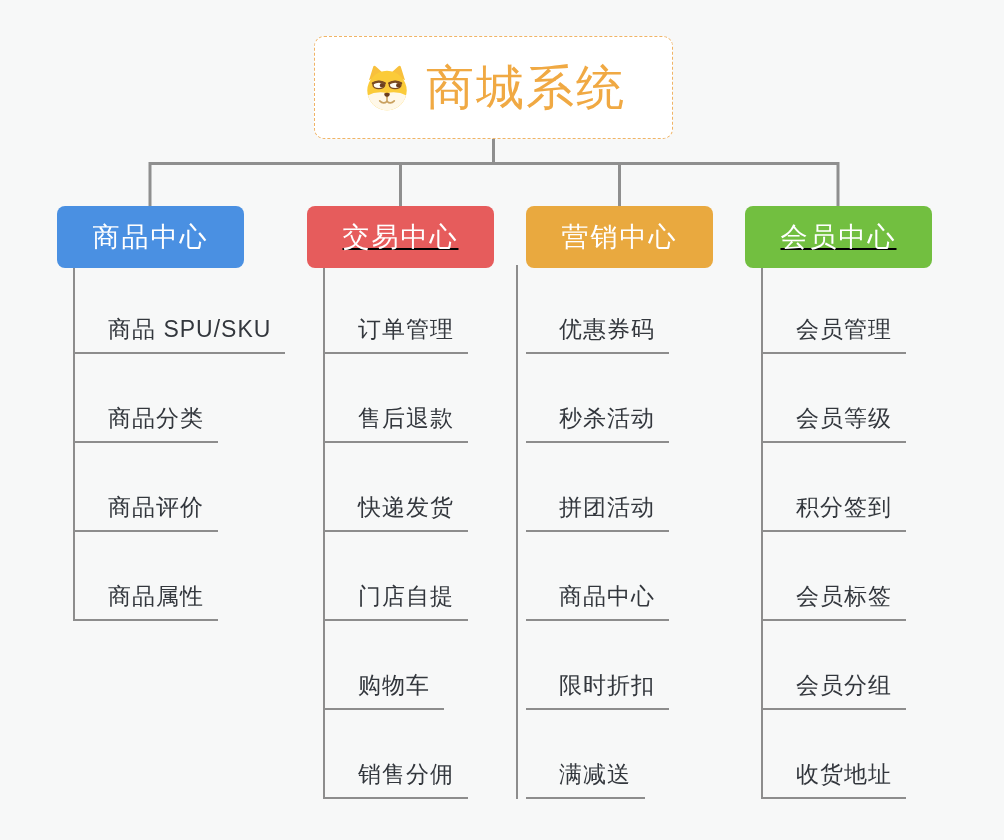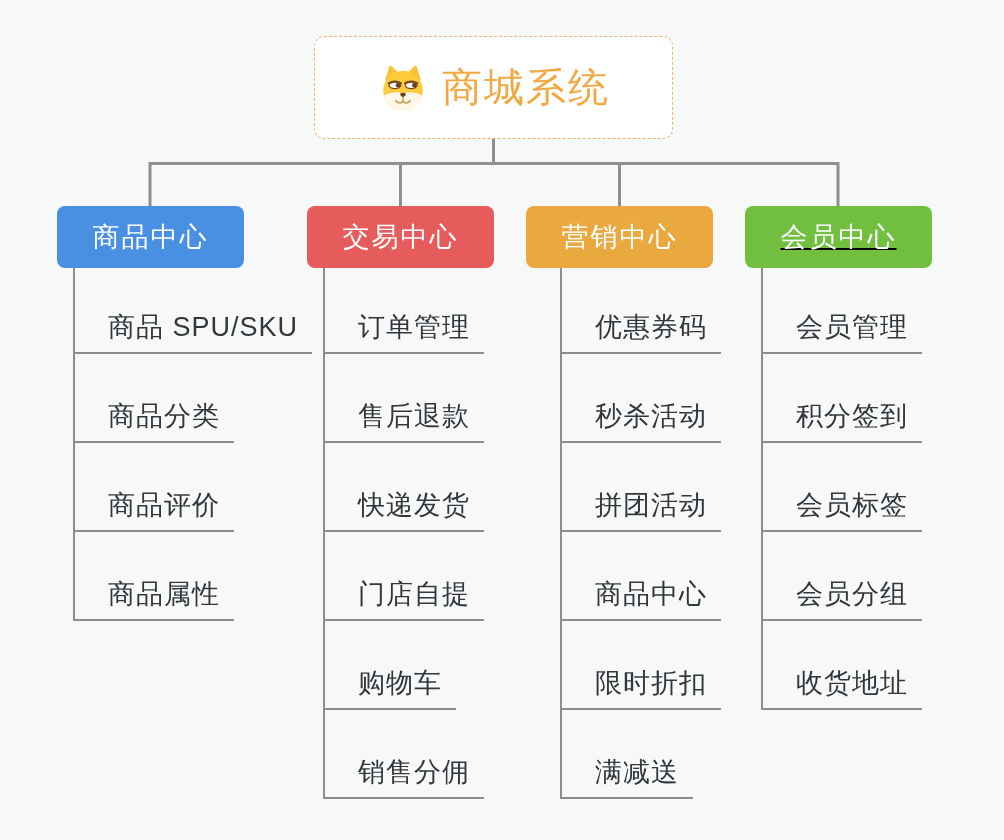--- a/index.html
+++ b/index.html
@@ -11,39 +11,39 @@
   }
   .connectors{position:absolute;left:0;top:0;pointer-events:none;z-index:1;}
   .connectors path{stroke:var(--line,#8F8F8F);stroke-width:3;fill:none;}
   .root-node{
     position:absolute;left:314px;top:36px;width:359px;height:103px;
     box-sizing:border-box;background:#FFFFFF;
     border:1px dashed var(--root-border,#F0B466);border-radius:10px;
     display:flex;align-items:center;justify-content:center;gap:13px;
     z-index:3;
   }
-  .root-label{font-size:40px;color:var(--root-text,#F0A943);letter-spacing:2px;}
+  .root-label{font-size:48px;color:var(--root-text,#F0A943);letter-spacing:2px;}
   .dog-icon{display:flex;align-items:center;}
   .branch-box{
     position:absolute;top:206px;width:187px;height:62px;
     border-radius:8px;display:flex;align-items:center;justify-content:center;
     z-index:3;
   }
   .branch-label{color:var(--branch-text,#FFFFFF);font-size:27px;letter-spacing:2px;}
   .child-list{
     position:absolute;top:265px;
     border-left:2px solid var(--underline,#8D8D8D);
     z-index:2;
   }
   .child-item{
     box-sizing:border-box;width:fit-content;height:89px;
     display:flex;align-items:flex-end;
     padding:0 14px 7px 33px;
     border-bottom:2px solid var(--underline,#8D8D8D);
-    font-size:27px;color:var(--item-text,#33373D);
+    font-size:23px;color:var(--item-text,#33373D);
     white-space:nowrap;letter-spacing:1px;text-align:center;
   }
 </style>
 </head>
 <body>
 
 <div class="canvas">
 
   <svg class="connectors" width="1004" height="840" aria-hidden="true">
     <path d="M493.5 139 L493.5 165"></path>
@@ -79,47 +79,48 @@
   <div id="branches">
       <div class="branch-box" style="left: 57px; background: rgb(74, 144, 226);">
         <span class="branch-label">商品中心</span>
       </div>
       <div class="child-list" style="left: 73px;">
         <div class="child-item">商品 SPU/SKU</div>
         <div class="child-item">商品分类</div>
         <div class="child-item">商品评价</div>
         <div class="child-item">商品属性</div>
       </div>
-      <div class="branch-box" style="left: 307px; background: rgb(230, 92, 92);">
+      <div class="branch-box" style="left: 307px; background: rgb(230, 92, 92); text-decoration: underline;">
         <span class="branch-label">交易中心</span>
       </div>
       <div class="child-list" style="left: 323px;">
         <div class="child-item">订单管理</div>
         <div class="child-item">售后退款</div>
         <div class="child-item">快递发货</div>
         <div class="child-item">门店自提</div>
         <div class="child-item">购物车</div>
         <div class="child-item">销售分佣</div>
       </div>
       <div class="branch-box" style="left: 526px; background: rgb(233, 169, 63); align-items: center;">
         <span class="branch-label">营销中心</span>
       </div>
-      <div class="child-list" style="left: 560px;">
+      <div class="child-list" style="left: 516px; padding-left: 8px;">
         <div class="child-item">优惠券码</div>
         <div class="child-item">秒杀活动</div>
         <div class="child-item">拼团活动</div>
         <div class="child-item">商品中心</div>
         <div class="child-item">限时折扣</div>
         <div class="child-item">满减送</div>
       </div>
       <div class="branch-box" style="left: 745px; background: rgb(114, 191, 64); text-decoration: underline;">
         <span class="branch-label">会员中心</span>
       </div>
       <div class="child-list" style="left: 761px;">
         <div class="child-item">会员管理</div>
+        <div class="child-item">会员等级</div>
         <div class="child-item">积分签到</div>
         <div class="child-item">会员标签</div>
         <div class="child-item">会员分组</div>
         <div class="child-item">收货地址</div>
       </div>
     </div>
 
 </div>
 
 </body></html>

